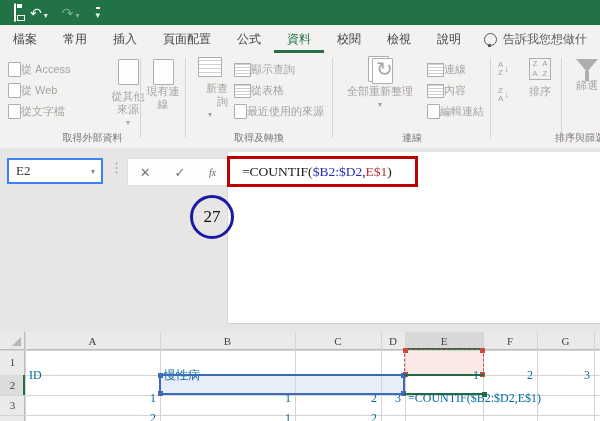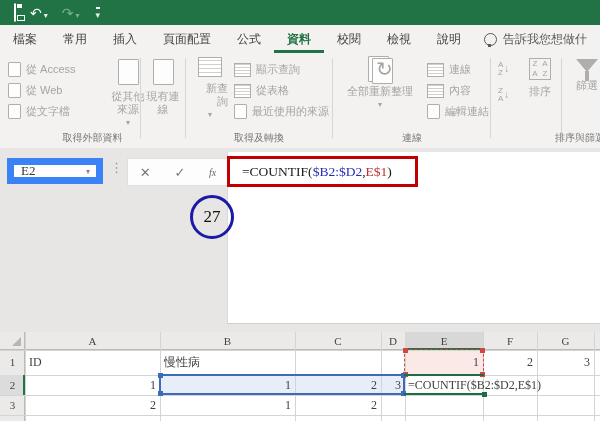--- a/index.html
+++ b/index.html
@@ -12,48 +12,48 @@
   .qat .glyph{font-size:14px;line-height:1;color:#fff;}
   .qat .caret{font-size:8px;margin-left:2px;color:#e8f0ea;}
   .qat .dim,.qat .dim *{color:#7fae93;}
   .savebox{width:13px;height:13px;border:1.5px solid #fff;border-radius:2px;position:relative;}
   .savebox:before{content:"";position:absolute;left:2px;top:0;width:5px;height:4px;background:#fff;}
   .savebox:after{content:"";position:absolute;left:2px;bottom:0;width:6px;height:4px;border:1px solid #fff;}
 
   
   .tabbar{position:absolute;left:0;top:25px;width:600px;height:28px;background:#f3f2f1;display:flex;align-items:stretch;}
   .tab{padding:0 13px;display:flex;align-items:center;font-size:12px;color:#444;cursor:default;}
-  .tab.sel{color:#217346;font-weight:bold;box-shadow:inset 0 -3px 0 #217346;}
+  .tab.sel{color:#217346;font-weight:normal;box-shadow:inset 0 -3px 0 #217346;}
   .tellme{display:flex;align-items:center;gap:6px;font-size:12px;color:#5a5a58;margin-left:10px;white-space:nowrap;}
   .bulb{width:11px;height:11px;border:1.5px solid #5a5a58;border-radius:50%;position:relative;}
   .bulb:after{content:"";position:absolute;left:3px;top:10px;width:3px;height:3px;background:#5a5a58;}
 
   
   .ribbon{position:absolute;left:0;top:53px;width:600px;height:95px;background:#f3f2f1;border-bottom:1px solid #d4d2d0;}
   .rgroup{position:absolute;top:0;height:95px;}
   .glabel{position:absolute;bottom:3px;left:0;right:0;text-align:center;font-size:10px;color:#7a7876;white-space:nowrap;}
   .gsep{position:absolute;top:5px;bottom:10px;width:1px;background:#d8d6d4;}
   .dim{color:#a6a4a2;}
-  .smallbtn{display:flex;align-items:center;gap:5px;height:21px;font-size:11px;white-space:nowrap;}
+  .smallbtn{display:flex;align-items:center;height:21px;font-size:11px;white-space:nowrap;}
   .bigbtn{display:flex;flex-direction:column;align-items:center;font-size:11px;text-align:center;line-height:13px;}
   .caret-g{font-size:8px;color:#a6a4a2;}
   .ifile{width:11px;height:13px;border:1px solid #b0aeac;background:#fdfdfd;border-radius:1px;flex:0 0 auto;}
   .ifile-lg{width:19px;height:24px;border:1px solid #b0aeac;background:#fdfdfd;border-radius:1px;position:relative;}
   .igrid{width:15px;height:12px;border:1px solid #b0aeac;background:repeating-linear-gradient(0deg,#fff 0 2px,#d2d0ce 2px 3px);flex:0 0 auto;}
   .igrid-lg{width:22px;height:18px;border:1px solid #b0aeac;background:repeating-linear-gradient(0deg,#fff 0 3px,#d2d0ce 3px 4px);}
   .refresh-glyph{font-size:20px;color:#a6a4a2;line-height:22px;}
   .sorticon{display:flex;align-items:center;font-size:8px;color:#a6a4a2;line-height:8px;gap:1px;}
   .sortbig{width:20px;height:20px;border:1px solid #b0aeac;display:grid;grid-template-columns:1fr 1fr;font-size:8px;color:#a6a4a2;text-align:center;line-height:10px;}
   .ifunnel{width:0;height:0;border-left:11px solid transparent;border-right:11px solid transparent;border-top:13px solid #b0aeac;position:relative;}
   .ifunnel:after{content:"";position:absolute;left:-2px;top:-1px;width:4px;height:10px;background:#b0aeac;}
 
   
   .contentzone{position:absolute;left:0;top:148px;width:600px;height:184px;background:#e7e6e5;}
   .whitepanel{position:absolute;left:227px;top:4px;width:373px;height:171px;background:#fff;border-left:1px solid #dadada;border-bottom:1px solid #d0d0d0;}
-  .namebox{position:absolute;left:7px;top:10px;width:96px;height:26px;background:#fff;border:7px solid #3b82f6;display:flex;align-items:center;font-family:"Liberation Serif",serif;font-size:13px;color:#333;padding-left:7px;box-sizing:border-box;}
+  .namebox{position:absolute;left:7px;top:10px;width:96px;height:26px;background:#fff;border:2px solid #3b82f6;display:flex;align-items:center;font-family:"Liberation Serif",serif;font-size:13px;color:#333;padding-left:7px;box-sizing:border-box;}
   .namebox .caret{margin-left:auto;margin-right:6px;font-size:8px;color:#8a8886;}
   .dots{position:absolute;left:110px;top:12px;font-size:13px;color:#9a9896;letter-spacing:0;}
   .fbtns{position:absolute;left:127px;top:10px;width:100px;height:26px;background:#fdfdfd;border:1px solid #e0dedd;display:flex;align-items:center;justify-content:space-around;}
   .fbtns .b{font-size:13px;color:#7a7876;}
   .fbtns .fx{font-family:"Liberation Serif",serif;font-style:italic;font-size:10px;color:#696764;}
   .redbox{position:absolute;left:227px;top:8px;width:191px;height:31px;border:3px solid #c00000;background:#fff;box-sizing:border-box;display:flex;align-items:center;}
   .formulatext{font-family:"Liberation Serif",serif;font-size:13.5px;color:#1a1a1a;padding-left:12px;white-space:nowrap;}
   .ref-blue{color:#2a2ab8;}
   .ref-red{color:#bf3030;}
   .stepcircle{position:absolute;left:190px;top:47px;width:38px;height:38px;border:3px solid #1a1aa6;border-radius:50%;display:flex;align-items:center;justify-content:center;font-family:"Liberation Serif",serif;font-size:17px;color:#111;background:transparent;}
@@ -64,21 +64,21 @@
   .hline{position:absolute;left:0;right:0;height:1px;background:#d4d4d4;}
   .colhdr-strip{position:absolute;left:0;top:0;width:600px;height:18px;background:#eceae9;border-bottom:1px solid #bdbbb9;box-sizing:border-box;}
   .rowhdr-strip{position:absolute;left:0;top:0;width:25px;height:89px;background:#eceae9;border-right:1px solid #bdbbb9;box-sizing:border-box;}
   .corner{position:absolute;left:0;top:0;width:25px;height:18px;background:#eceae9;border-right:1px solid #bdbbb9;border-bottom:1px solid #bdbbb9;box-sizing:border-box;}
   .corner:after{content:"";position:absolute;right:3px;bottom:3px;width:0;height:0;border-left:9px solid transparent;border-bottom:9px solid #b8b6b4;}
   .ch{position:absolute;top:0;height:18px;line-height:18px;text-align:center;font-size:11px;color:#444;}
   .ch.sel{background:#d8d8d8;box-shadow:inset 0 -2px 0 #217346;}
   .rh{position:absolute;left:0;width:25px;text-align:center;font-size:11px;color:#444;}
   .rh.sel{background:#dcdcdc;box-shadow:inset -2px 0 0 #217346;}
   .cellfill{position:absolute;}
-  .celltext{position:absolute;font-size:12px;color:#404040;white-space:nowrap;}
+  .celltext{position:absolute;font-size:12px;color:#0369a1;white-space:nowrap;margin-top:13px;}
   .ra{text-align:right;}
   .bluebox{position:absolute;left:159px;top:42px;width:246px;height:21px;border:2px solid #3b6cb5;box-sizing:border-box;}
   .bh{position:absolute;width:5px;height:5px;background:#3b6cb5;}
   .redref{position:absolute;left:404px;top:17px;width:80px;height:27px;border:1px dashed #cf4840;box-sizing:border-box;}
   .rh2{position:absolute;width:5px;height:5px;background:#cf4840;}
   .greencell{position:absolute;left:404px;top:42px;width:80px;height:21px;border-top:2px solid #1f6b44;border-bottom:2px solid #1f6b44;box-sizing:border-box;}
   .fillhandle{position:absolute;right:-3px;bottom:-4px;width:5px;height:5px;background:#1f6b44;}
 </style>
 </head>
 <body>
@@ -128,21 +128,21 @@
           </div>
       </div>
       <div class="bigbtn dim" style="position:absolute;left:96px;top:6px;width:42px;margin-left:11px;">
         <span class="ifile-lg"></span>
         <span style="margin-top:5px;">從其他 來源</span>
         <span class="caret-g">▾</span>
       </div>
       <div class="gsep" style="left:140px;"></div>
       <div class="bigbtn dim" style="position:absolute;left:143px;top:6px;width:40px;">
         <span class="ifile-lg"></span>
-        <span style="margin-top:5px;">現有連線</span>
+        <span style="">現有連線</span>
       </div>
       <div class="glabel">取得外部資料</div>
     </div>
     <div class="gsep" style="left:185px;"></div>
 
     <div class="rgroup" style="left:188px;width:142px;">
       <div class="bigbtn dim" style="position:absolute;left:4px;top:4px;width:36px;">
         <span class="igrid-lg"></span>
         <span style="margin-top:5px;text-align:right;">新查 詢</span>
         <span class="caret-g">▾</span>

